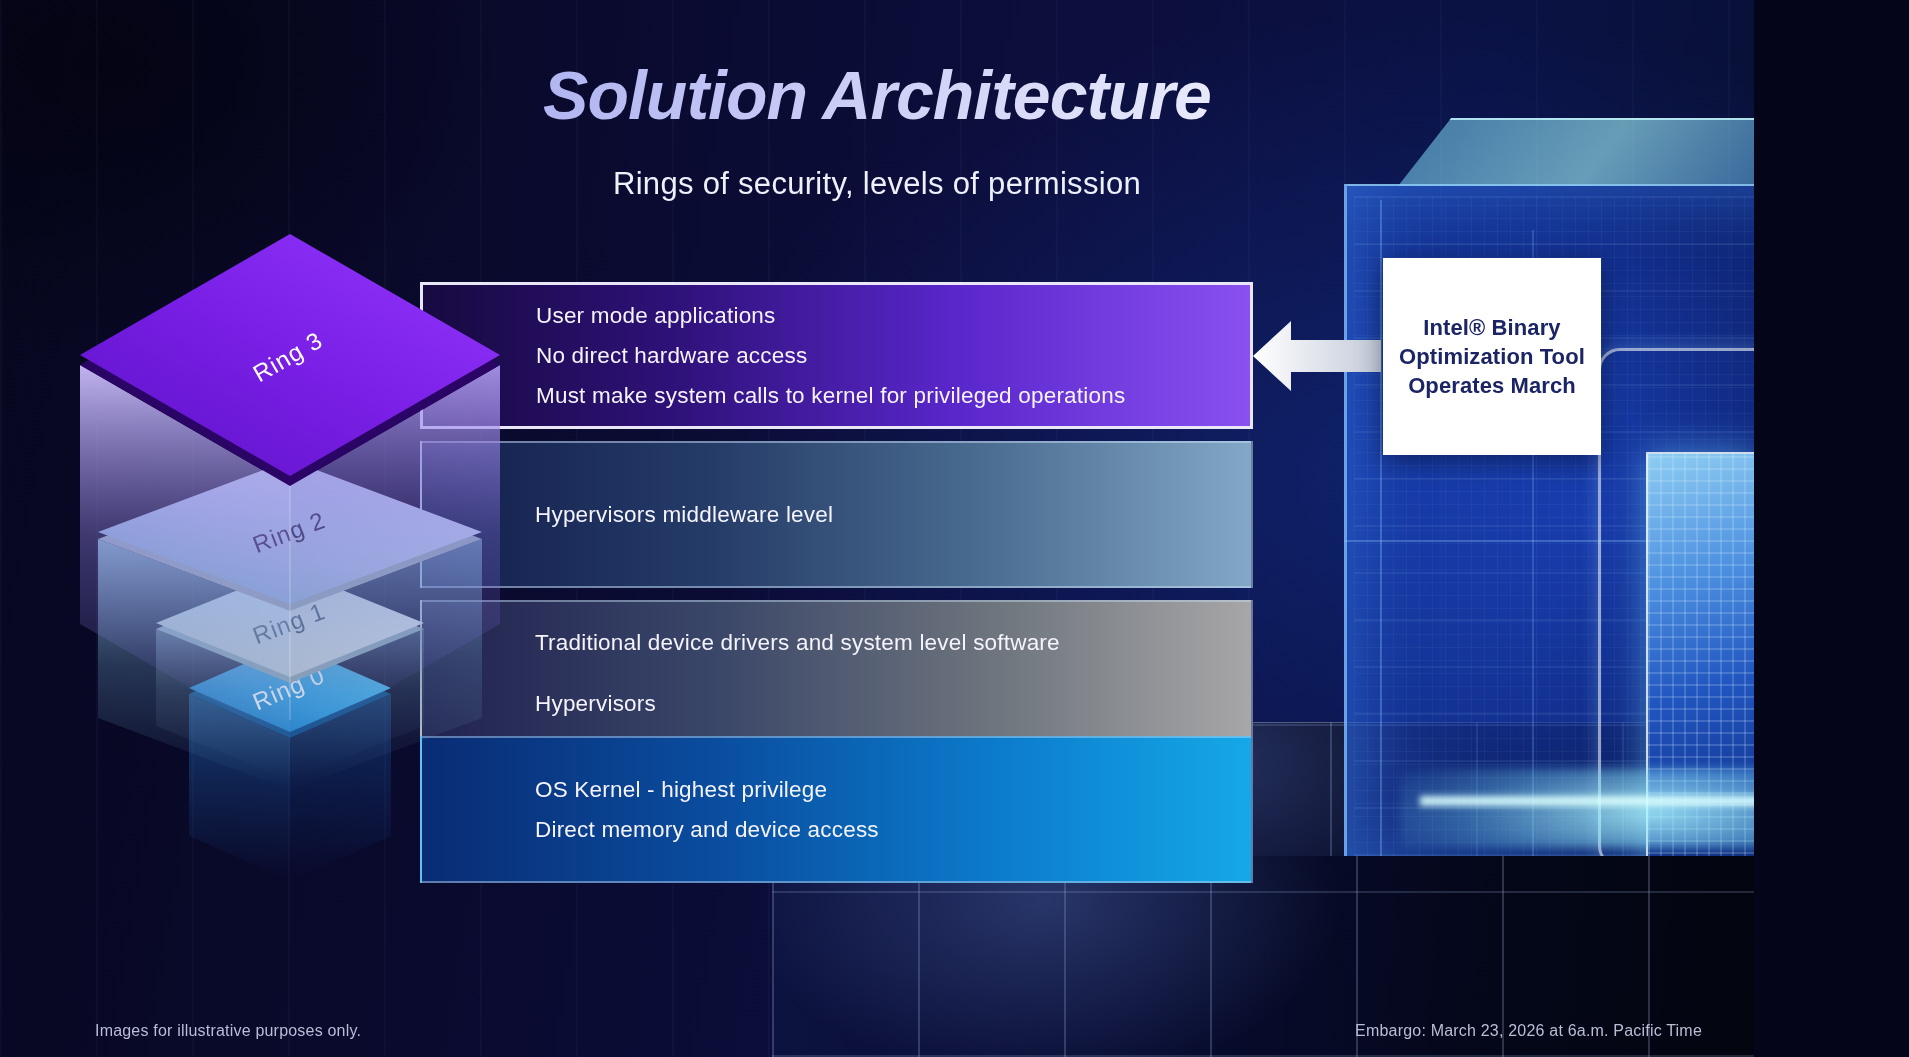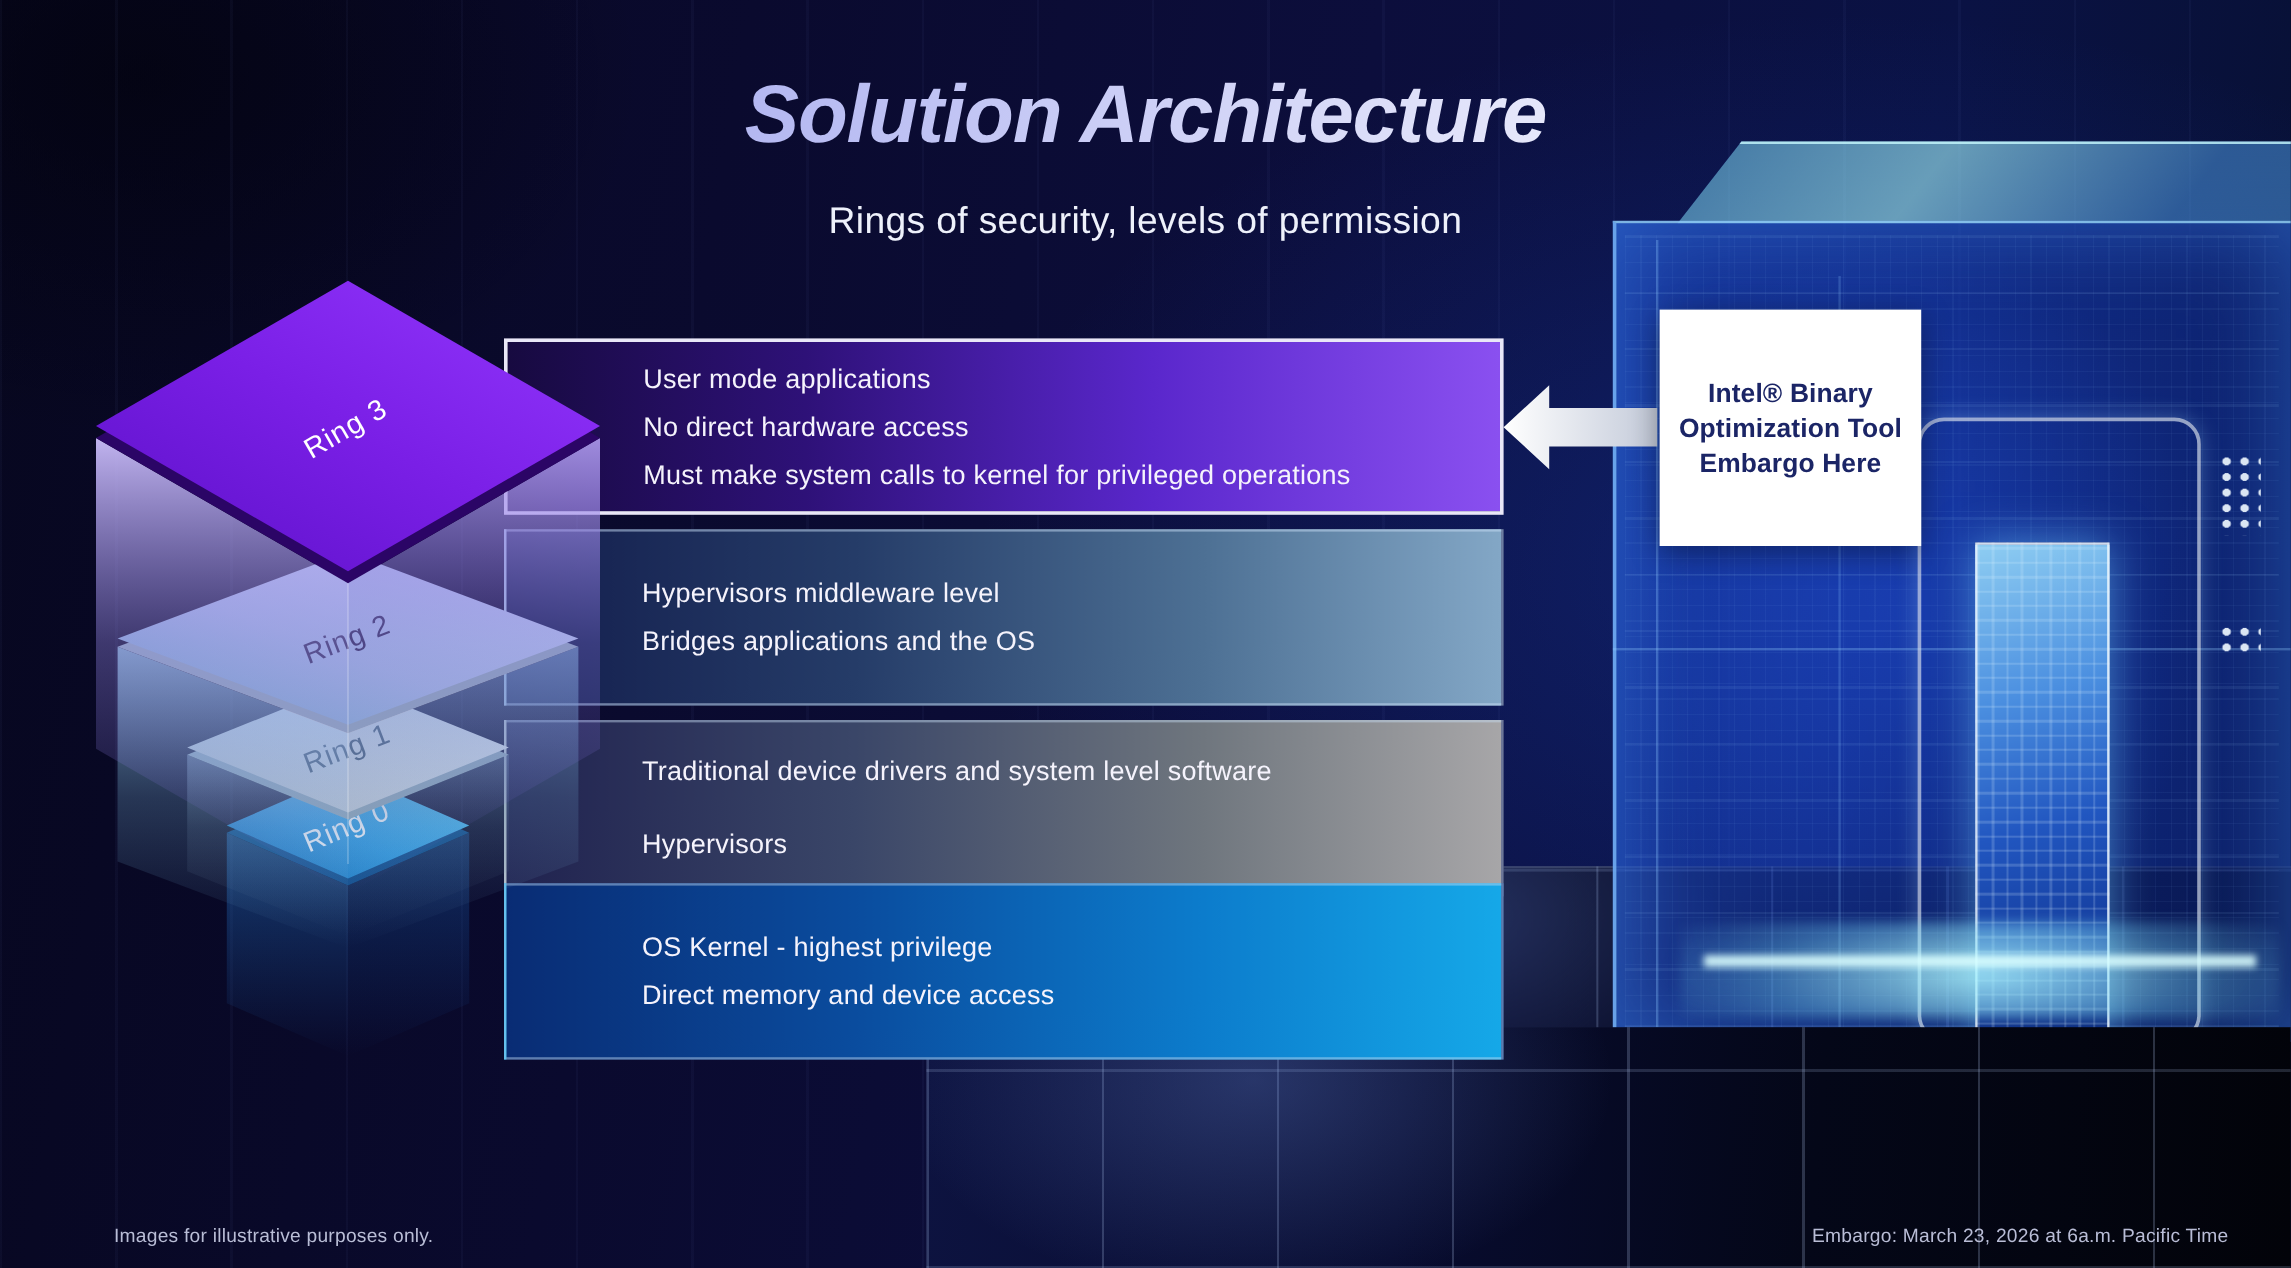--- a/index.html
+++ b/index.html
@@ -1,18 +1,18 @@
 <!DOCTYPE html>
 <html><head>
 <meta charset="utf-8">
 <style>
   * { margin:0; padding:0; box-sizing:border-box; }
   html,body { width:1909px; height:1057px; overflow:hidden; }
   body { font-family:"Liberation Sans","DejaVu Sans",sans-serif; background:#05051a; }
-  .slide { position:relative; width:1909px; height:1057px; overflow:hidden; }
+  .slide { position:relative; width:1754px; height:1057px; overflow:hidden; }
 
   
   .bg-base { position:absolute; inset:0; z-index:0;
     background:
       radial-gradient(700px 500px at 6% 6%, rgba(2,2,12,0.65), rgba(0,0,0,0) 60%),
       radial-gradient(1150px 750px at 80% 45%, rgba(28,70,200,0.30), rgba(0,0,0,0) 62%),
       linear-gradient(100deg,#07071f 0%, #0a0a2e 30%, #0c0e3c 55%, #0a1244 78%, #071030 100%); }
   .bg-bands { position:absolute; inset:0; z-index:1;
     background:repeating-linear-gradient(90deg, rgba(130,150,230,0.045) 0 2px, rgba(0,0,0,0) 2px 96px); }
 
@@ -134,21 +134,20 @@
   <h1 class="title">Solution Architecture</h1>
   <div class="subtitle">Rings of security, levels of permission</div>
 
   <div class="tier tier1">
     <div class="tline">User mode applications</div>
     <div class="tline">No direct hardware access</div>
     <div class="tline">Must make system calls to kernel for privileged operations</div>
   </div>
   <div class="tier tier2">
     <div class="tline">Hypervisors middleware level</div>
-    <div class="tline">Bridges applications and the OS</div>
   </div>
   <div class="tier tier3">
     <div class="tline">Traditional device drivers and system level software</div>
     <div class="tline">Hypervisors</div>
   </div>
   <div class="tier tier4">
     <div class="tline">OS Kernel - highest privilege</div>
     <div class="tline">Direct memory and device access</div>
   </div>
 
@@ -246,19 +245,19 @@
         <stop offset="0" stop-color="#ffffff"></stop>
           <stop offset="1" stop-color="#c3cad9"></stop>
       </linearGradient>
     </defs>
     <polygon points="2,38 40,3 40,22 130,22 130,54 40,54 40,73" fill="url(#agrad)"></polygon>
   </svg>
 
   <div class="callout">
     <div>Intel® Binary</div>
     <div>Optimization Tool</div>
-    <div>Embargo Here</div>
+    <div>Operates March</div>
   </div>
 
   <div class="footer footer-left">Images for illustrative purposes only.</div>
   <div class="footer footer-right">Embargo: March 23, 2026 at 6a.m. Pacific Time</div>
 
 </div>
 
 </body></html>

